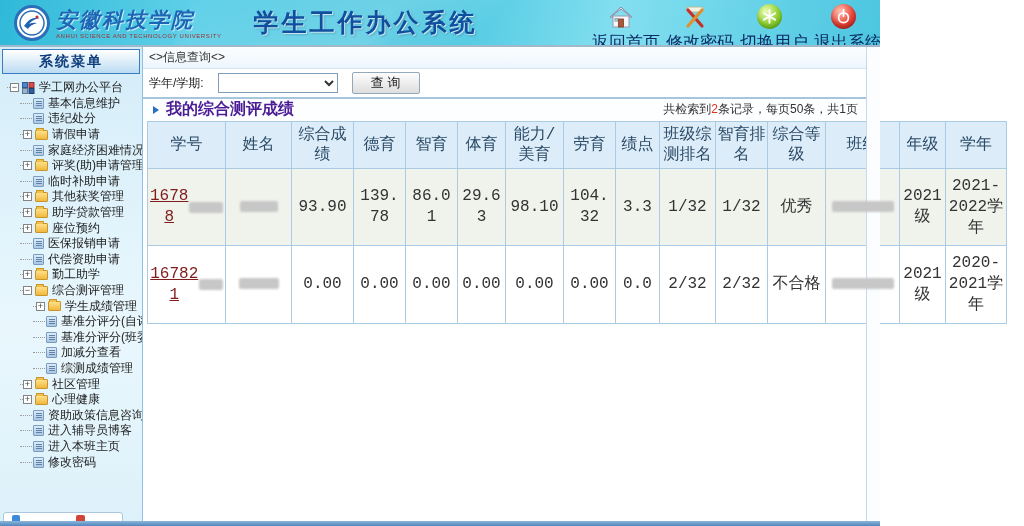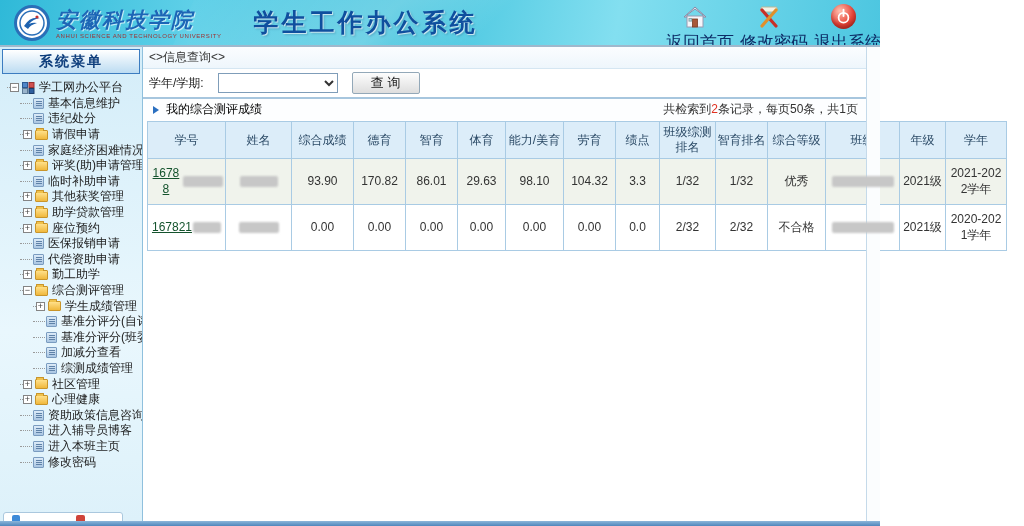--- a/index.html
+++ b/index.html
@@ -70,32 +70,32 @@
     background:linear-gradient(180deg,#fbfdff,#eef6fc); border-bottom:1px solid #d5e6f2; }
   .query-bar { height:28px; flex:0 0 28px; display:flex; align-items:center; padding-left:6px; gap:14px;
     font-size:12px; color:#222; }
   .term-select { width:120px; height:20px; font-size:12px; border:1px solid #7f9db9; background:#fff; color:#333; }
   .query-btn { min-width:68px; height:22px; font-size:13px; color:#222; cursor:pointer;
     background:linear-gradient(180deg,#fdfdfd,#dedede); border:1px solid #93a8b8; border-radius:2px; }
   .section-bar { height:23px; flex:0 0 23px; display:flex; align-items:center; padding:0 8px 0 10px;
     border-top:2px solid #a7c6de; background:#fdfeff; }
   .section-arrow { width:0; height:0; border-left:6px solid #2a6fc0; border-top:4px solid transparent;
     border-bottom:4px solid transparent; margin-right:7px; }
-  .section-title { font-size:12px; font-weight:normal; color:#000000; }
+  .section-title { font-size:16px; font-weight:bold; color:#4c1d95; }
   .section-summary { margin-left:auto; font-size:12px; color:#333; }
   .count-red { color:#e03020; }
   .table-wrap { padding:1px 4px 0 4px; }
-  table { width:100%; border-collapse:collapse; table-layout:fixed; font-size:12px; }
+  table { width:100%; border-collapse:collapse; table-layout:fixed; font-size:16px;font-family:Liberation Mono, monospace; }
   th { background:#dcedf9; color:#2b4a66; font-weight:normal; border:1px solid #a9cbe4;
     padding:3px 1px; word-break:break-all; line-height:1.25; }
   td { border:1px solid #a9cbe4; text-align:center; padding:7px 2px; color:#333;
     word-break:break-all; line-height:1.3; }
   tr.odd td { background:#f0f3ec; }
   tr.even td { background:#ffffff; }
-  a.stu-id { color:#14532d; text-decoration:underline; cursor:pointer; display:inline-flex;
+  a.stu-id { color:#7f1d1d; text-decoration:underline; cursor:pointer; display:inline-flex;
     align-items:center; gap:1px; }
   .redact { display:inline-block; height:11px; border-radius:2px; background:#c7c7c7;
     filter:blur(1.1px); vertical-align:middle; }
 
   .right-strip { width:14px; flex:0 0 14px; background:#fbfdfe; border-left:1px solid #c5daea; cursor:default; }
   .bottom-bar { height:5px; flex:0 0 5px; background:linear-gradient(180deg,#8cb6da,#4f86bc); }
 </style>
 </head>
 <body>
 
@@ -130,20 +130,34 @@
         </div>
         <div class="nav-item">
           <div class="nav-icon">
             <svg width="26" height="26" viewBox="0 0 26 26">
               <rect x="5" y="3" width="16" height="5" rx="1" fill="#f2f2e6" stroke="#b8b89a"></rect>
               <path d="M6 6 L20 22" stroke="#c83028" stroke-width="3.2" stroke-linecap="round"></path>
               <path d="M20 6 L6 22" stroke="#e0902c" stroke-width="3.2" stroke-linecap="round"></path>
             </svg>
           </div>
           <div class="nav-label">修改密码</div>
+        </div>
+        <div class="nav-item">
+          <div class="nav-icon">
+            <div class="sphere green">
+              <svg viewBox="0 0 24 24">
+                <g stroke="#fff" stroke-width="2.4" stroke-linecap="round">
+                  <line x1="12" y1="4" x2="12" y2="20"></line>
+                  <line x1="5" y1="8" x2="19" y2="16"></line>
+                  <line x1="19" y1="8" x2="5" y2="16"></line>
+                </g>
+              </svg>
+            </div>
+          </div>
+          <div class="nav-label">切换用户</div>
         </div>
         <div class="nav-item">
           <div class="nav-icon">
             <div class="sphere red">
               <svg viewBox="0 0 24 24">
                 <circle cx="12" cy="13.5" r="6.2" fill="none" stroke="#fff" stroke-width="2.2"></circle>
                 <line x1="12" y1="3.5" x2="12" y2="11.5" stroke="#fff" stroke-width="2.4" stroke-linecap="round"></line>
               </svg>
             </div>
           </div>
@@ -360,21 +374,21 @@
                 <th>班级</th>
                 <th>年级</th>
                 <th>学年</th>
               </tr>
             </thead>
           <tbody>
               <tr class="odd">
                 <td><a class="stu-id">16788<span class="redact" style="width: 42px;"></span></a></td>
                 <td><span class="redact" style="width: 38px;"></span></td>
                 <td>93.90</td>
-                <td>170.82</td>
+                <td>139.78</td>
                 <td>86.01</td>
                 <td>29.63</td>
                 <td>98.10</td>
                 <td>104.32</td>
                 <td>3.3</td>
                 <td>1/32</td>
                 <td>1/32</td>
                 <td>优秀</td>
                 <td><span class="redact" style="width: 62px;"></span></td>
                 <td>2021级</td>

